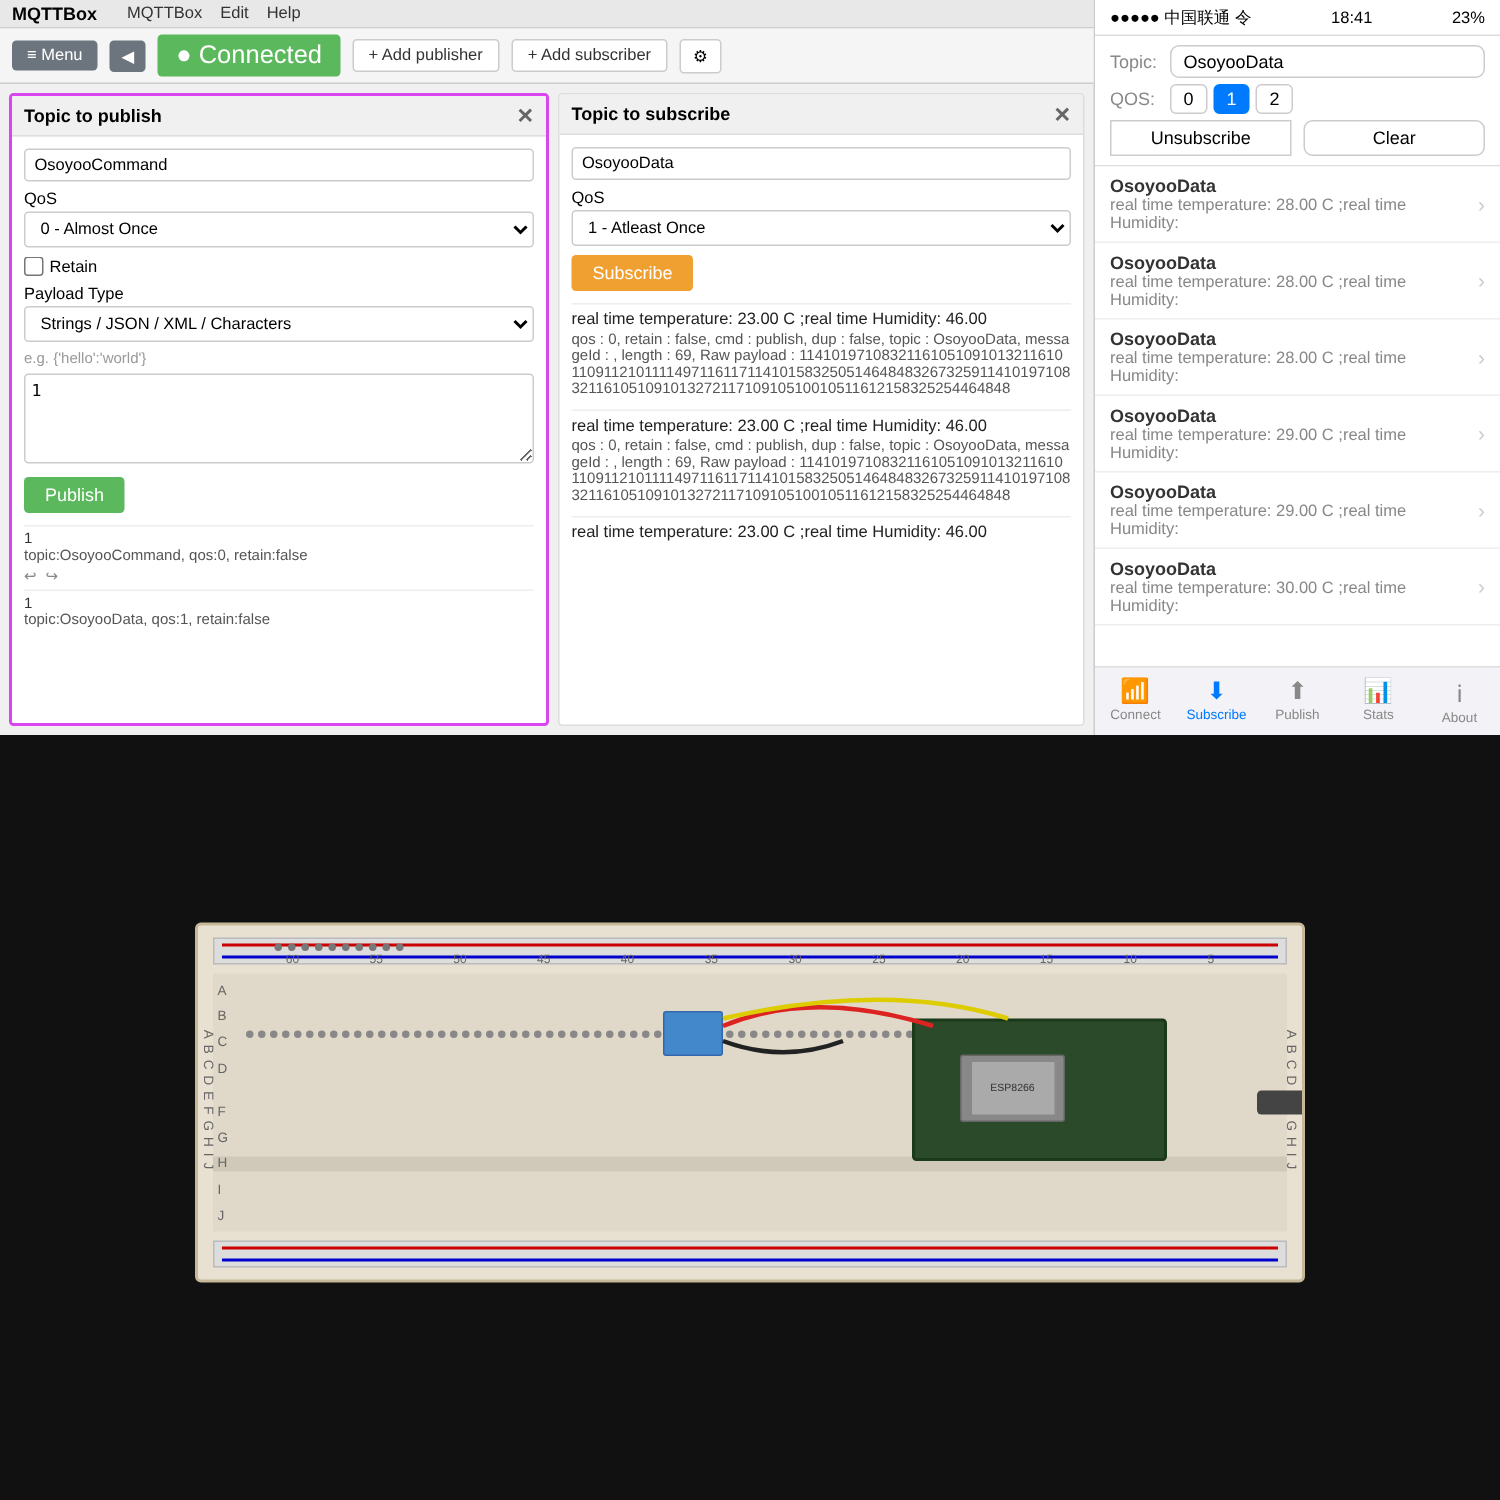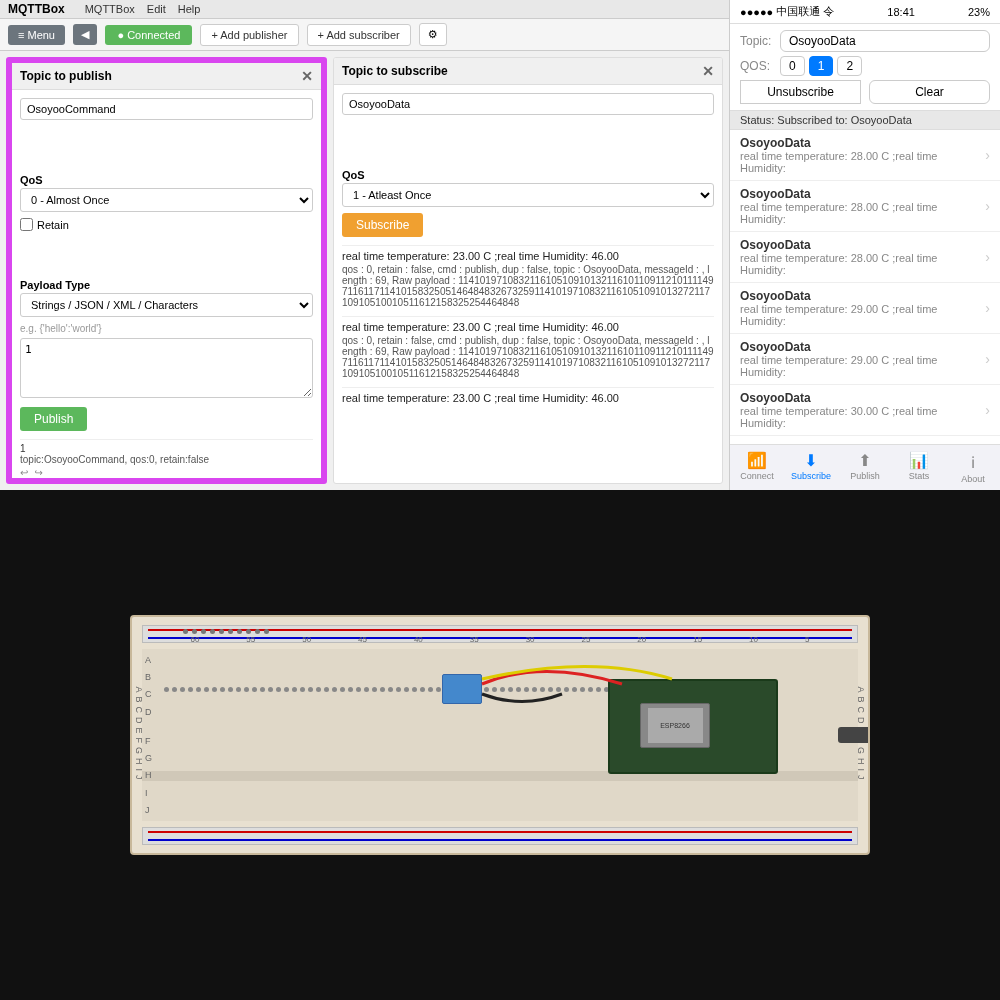--- a/index.html
+++ b/index.html
@@ -64,21 +64,21 @@
       font-size: 11px;
       cursor: pointer;
       border-radius: 3px;
     }
 
     .btn-connected {
       background: #5cb85c;
       color: white;
       border: none;
       padding: 4px 12px;
-      font-size: 11px;
+      font-size: 17px;
       cursor: pointer;
       border-radius: 3px;
     }
 
     .btn-add-pub, .btn-add-sub {
       background: white;
       color: #333;
       border: 1px solid #ccc;
       padding: 4px 10px;
       font-size: 11px;
@@ -104,23 +104,23 @@
     }
 
     .panels-container {
       display: flex;
       flex: 1;
       overflow: hidden;
     }
 
     
     .pub-panel {
-      width: 321px;
-      background: white;
-      border: 6px solid #d946ef;
+      width: 360px;
+      background: white;
+      border: 2px solid #d946ef;
       margin: 6px 3px 6px 6px;
       border-radius: 3px;
       position: relative;
       overflow-y: auto;
       font-size: 12px;
     }
 
     .panel-header {
       background: #f0f0f0;
       padding: 5px 8px;
@@ -135,24 +135,23 @@
     .panel-close {
       cursor: pointer;
       font-size: 14px;
       color: #666;
     }
 
     .panel-body { padding: 8px; }
 
     .form-label {
       font-size: 11px;
-      font-weight: bold;
+      font-weight: normal;
       margin-bottom: 2px;
       display: block;
-      margin-top: 48px;
     }
 
     .form-input {
       width: 100%;
       padding: 4px 6px;
       border: 1px solid #ccc;
       border-radius: 3px;
       font-size: 11px;
       margin-bottom: 6px;
     }
@@ -600,21 +599,20 @@
           <button class="qos-btn active">1</button>
           <button class="qos-btn">2</button>
         </div>
       </div>
       <div class="ios-action-row">
         <button class="btn-unsubscribe">Unsubscribe</button>
         <button class="btn-clear">Clear</button>
       </div>
     </div>
 
-    <div class="ios-status">Status: Subscribed to: OsoyooData</div>
 
     <div class="ios-msg-list">
     <div class="ios-msg-item">
       <div class="ios-msg-content">
         <div class="ios-msg-title">OsoyooData</div>
         <div class="ios-msg-sub">real time temperature: 28.00 C ;real time Humidity:</div>
       </div>
       <div class="ios-chevron">›</div>
     </div>
         <div class="ios-msg-item">

